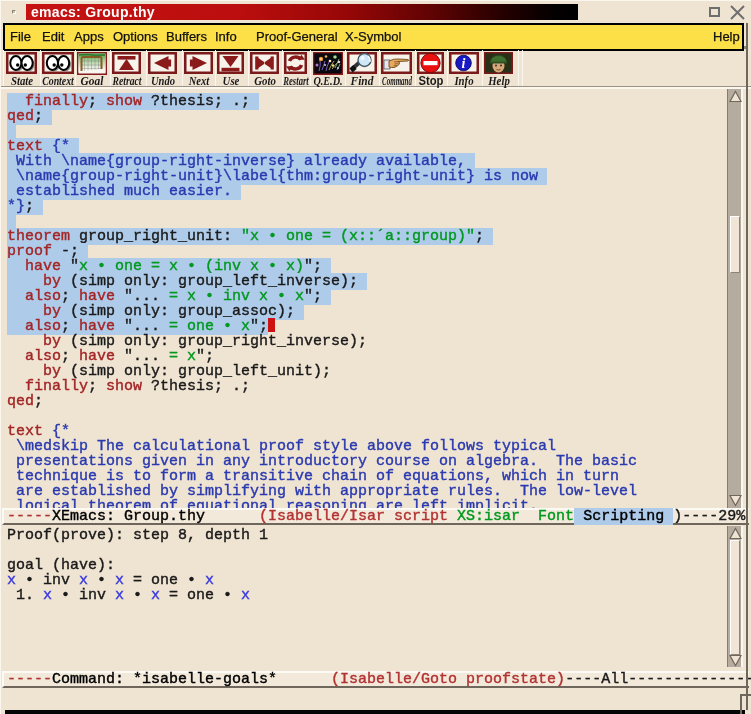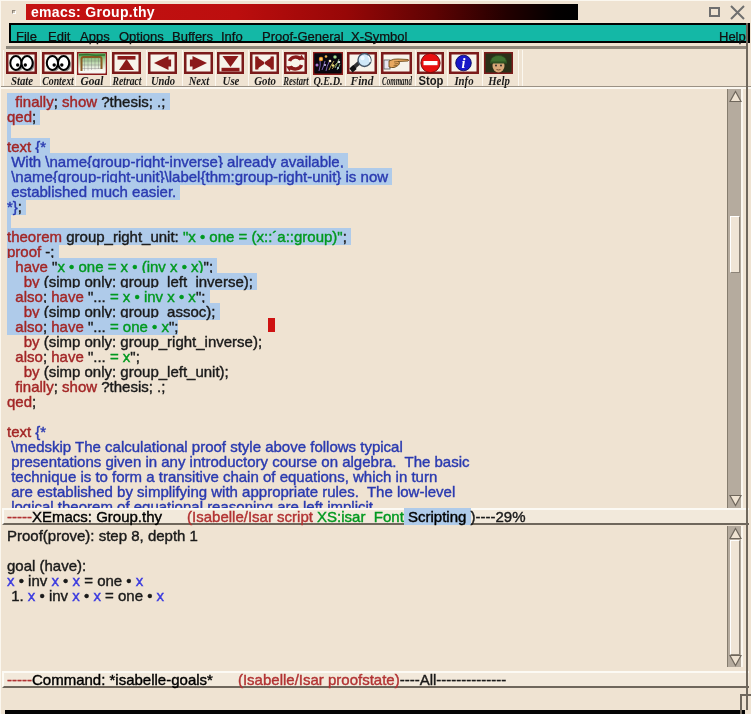--- a/index.html
+++ b/index.html
@@ -1,17 +1,17 @@
 <!DOCTYPE html>
 <html><head><meta charset="utf-8"><style>
 *{margin:0;padding:0;box-sizing:border-box}
 html,body{width:751px;height:714px;overflow:hidden}
 body{background:#EFE3D2;position:relative;font-family:"Liberation Sans",sans-serif}
 .abs{position:absolute}
-pre{font-family:Liberation Sans, sans-serif;font-size:15px;line-height:15px;font-weight:normal;-webkit-text-stroke:0.4px currentColor;color:#1a1a1a;position:absolute;margin:0}
+pre{font-family:Liberation Mono, monospace;font-size:15px;line-height:15px;font-weight:normal;-webkit-text-stroke:0.4px currentColor;color:#1a1a1a;position:absolute;margin:0}
 .k{color:#A32626}
 .c{color:#2A3AB0}
 .g{color:#00991F}
 .x{color:#3A3AE0}
 .hl{background:#AFCBEA}
 .mlr{color:#B23333}
 .mlb{color:#000000}
 .mlg{color:#00991F}
 .lbl{position:absolute;font-family:"Liberation Serif",serif;font-style:italic;font-weight:bold;font-size:12px;color:#1a1a1a;white-space:nowrap;transform:translateX(-50%)}
 .mi{position:absolute;font-size:13px;color:#111;top:4px;white-space:nowrap;-webkit-text-stroke:0.25px #111}
@@ -22,21 +22,21 @@
 <div class="abs" style="left:12px;top:10px;width:4px;height:4px;background:#CFC5B5;border-top:1px solid #8d8478;border-left:1px solid #8d8478;border-right:1px solid #fff;border-bottom:1px solid #fff"></div>
 <div class="abs" style="left:26px;top:4px;width:552px;height:16px;background:linear-gradient(to right,#C51313 0%,#BC0E0E 38%,#970707 58%,#5E0303 74%,#230000 87%,#030000 96%,#000 100%)">
  <span style="position:absolute;left:5px;top:0px;font-size:14px;font-weight:bold;color:#fff;line-height:16px;letter-spacing:0.3px">emacs: Group.thy</span>
 </div>
 <div class="abs" style="left:709px;top:7px;width:11px;height:10px;border:2px solid #6f6f6f"></div>
 <svg class="abs" style="left:729px;top:5px" width="17" height="15" viewBox="0 0 17 15">
  <path d="M2 1 L15 14 M15 1 L2 14" stroke="#6f6f6f" stroke-width="2" fill="none"></path>
 </svg>
 
 <div class="abs" style="left:6px;top:46px;width:740px;height:3px;background:#8f887c"></div>
-<div class="abs" style="left:9px;top:23px;width:741px;height:20px;background:#14b8a6;border:2px solid #000">
+<div class="abs" style="left:3px;top:23px;width:741px;height:28px;background:#fde047;border:2px solid #000">
     <span class="mi" style="left:5px">File</span>
     <span class="mi" style="left:37px">Edit</span>
     <span class="mi" style="left:69px">Apps</span>
     <span class="mi" style="left:108px">Options</span>
     <span class="mi" style="left:161px">Buffers</span>
     <span class="mi" style="left:210px">Info</span>
     <span class="mi" style="left:251px">Proof-General</span>
     <span class="mi" style="left:340px">X-Symbol</span>
     <span class="mi" style="left:708px">Help</span>
   </div>
@@ -252,20 +252,20 @@
 <div class="abs" style="left:727px;top:526px;width:15.5px;height:141px;background:#B5AB9E;border-left:1.5px solid #857c6e;border-right:2px solid #FBF7EF"></div>
 <svg class="abs" style="left:728.5px;top:527px" width="13" height="13" viewBox="0 0 13 13">
     <polygon points="6.5,1.5 12,11.5 1,11.5" fill="#EFE3D2" stroke="#6f675c" stroke-width="1.2"></polygon>
   </svg>
 <div class="abs" style="left:729.5px;top:540px;width:10.5px;height:115px;background:#F0E5D6;border-left:1.5px solid #fff;border-top:1.5px solid #fff;border-right:1.5px solid #8d8478;border-bottom:1.5px solid #8d8478"></div>
 <svg class="abs" style="left:728.5px;top:654px" width="13" height="13" viewBox="0 0 13 13">
     <polygon points="1,1.5 12,1.5 6.5,11.5" fill="#EFE3D2" stroke="#6f675c" stroke-width="1.2"></polygon>
   </svg>
 
 <div class="abs" style="left:2px;top:671px;width:747px;height:17px;background:#F2E9DB;border-top:2px solid #FCFAF4;border-left:2px solid #FCFAF4;border-bottom:2.5px solid #6f675c"></div>
-<pre style="left:7px;top:672px"><span class="mlr">-----</span><span class="mlb">Command: *isabelle-goals*</span>      <span class="mlr">(Isabelle/Isar proofstate)</span>----All--------------</pre>
+<pre style="left:7px;top:672px"><span class="mlr">-----</span><span class="mlb">Command: *isabelle-goals*</span>      <span class="mlr">(Isabelle/Goto proofstate)</span>----All--------------</pre>
 
 <div class="abs" style="left:5px;top:710px;width:740px;height:4px;background:#050505"></div>
 <div class="abs" style="left:745.5px;top:23px;width:2px;height:687px;background:#6f675c"></div>
 <div class="abs" style="left:740px;top:694px;width:11px;height:2px;background:#6f675c"></div>
 <div class="abs" style="left:740px;top:694px;width:2px;height:20px;background:#6f675c"></div>
 <div class="abs" style="left:0;top:0;width:1px;height:714px;background:#FBF7EF"></div>
 <div class="abs" style="left:0;top:0;width:751px;height:1px;background:#FBF7EF"></div>
 
 </body></html>

